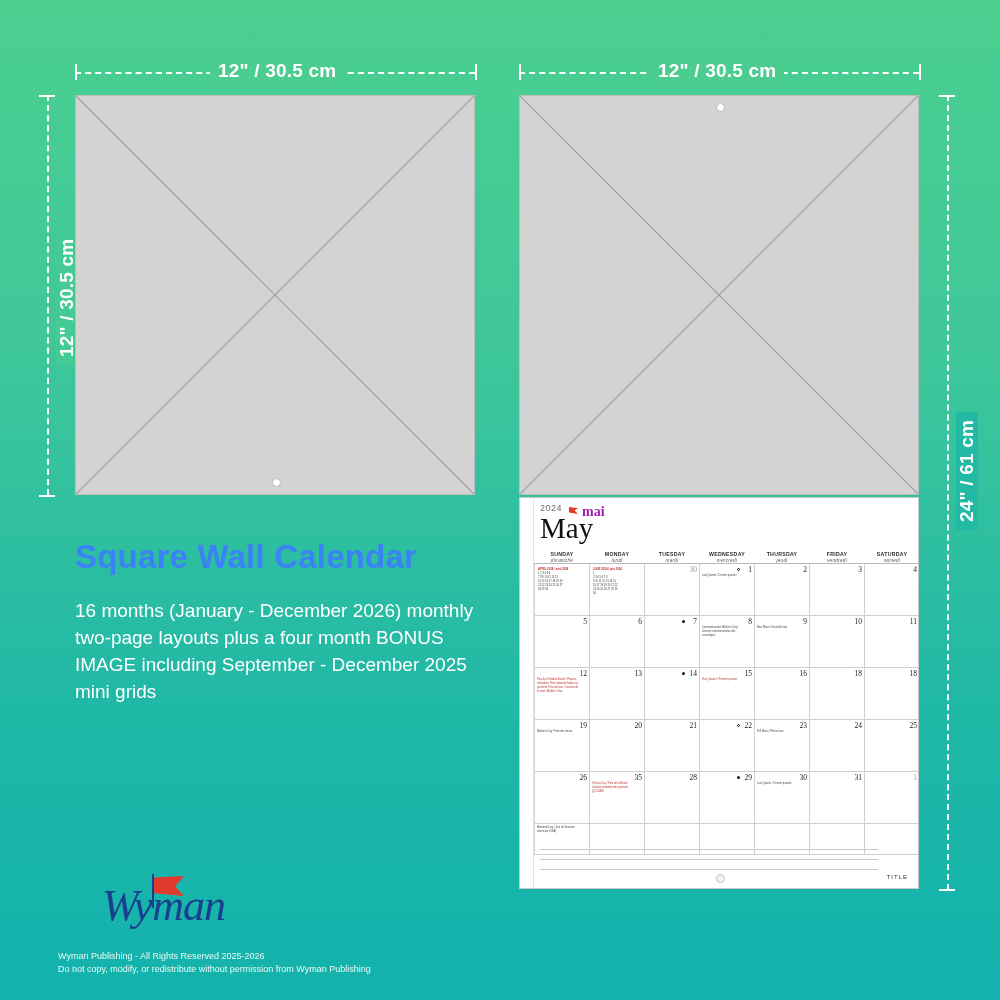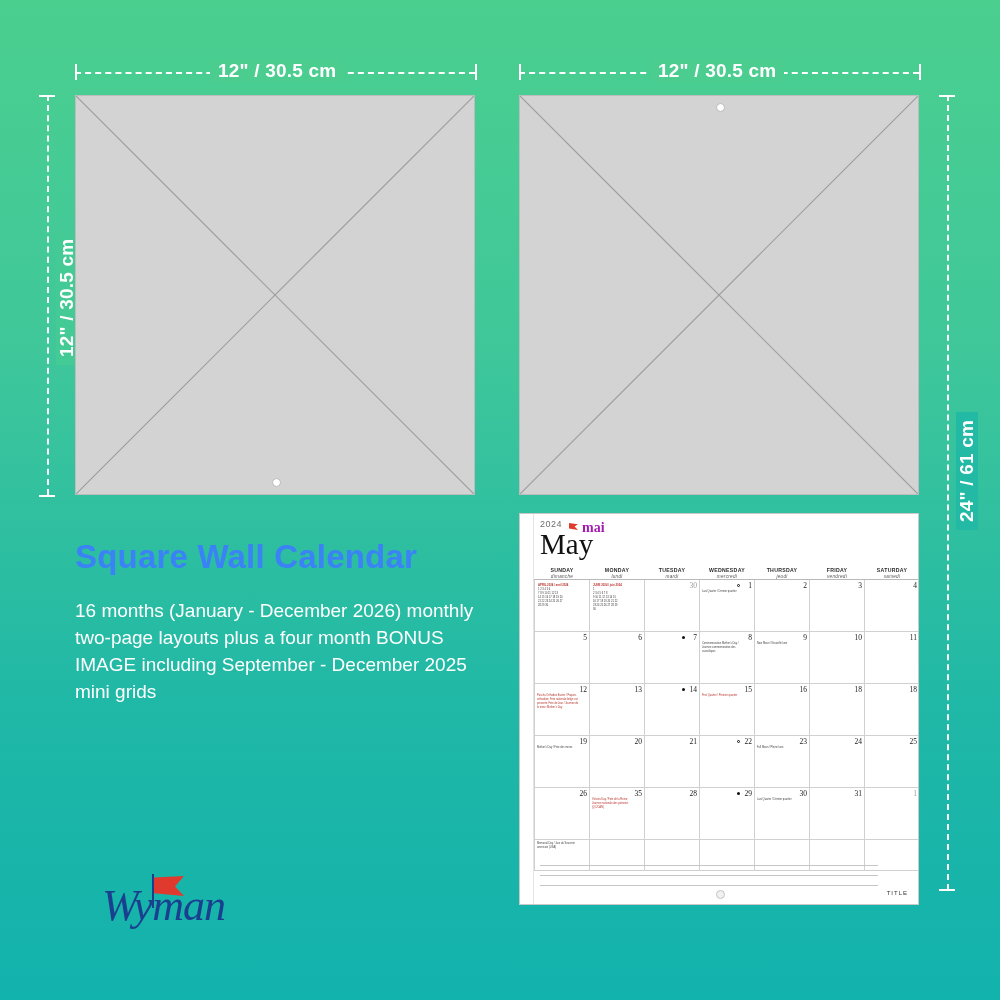--- a/index.html
+++ b/index.html
@@ -92,21 +92,20 @@
     position: absolute;
     left: 519px;
     top: 497px;
     width: 400px;
     height: 392px;
     background: #ffffff;
     border: 1px solid #c9c9c9;
     box-sizing: border-box;
     color: #222;
     overflow: hidden;
-    margin-top: 16px;
   }
   .sheet-side {
     position: absolute;
     left: 0; top: 0;
     width: 14px; height: 100%;
     background: #ffffff;
     border-right: 1px solid #e4e4e4;
     box-sizing: border-box;
   }
   .month-head {
@@ -547,13 +546,15 @@
 
 <div class="logo">
   <div style="position:relative;">
     <div class="logo-pole"></div>
     <div class="logo-flag"></div>
     <div class="logo-text">Wyman</div>
   </div>
 </div>
 
 <div class="legal">
+  <div>Wyman Publishing - All Rights Reserved 2025-2026</div>
+  <div>Do not copy, modify, or redistribute without permission from Wyman Publishing</div>
 </div>
 
 </body></html>

